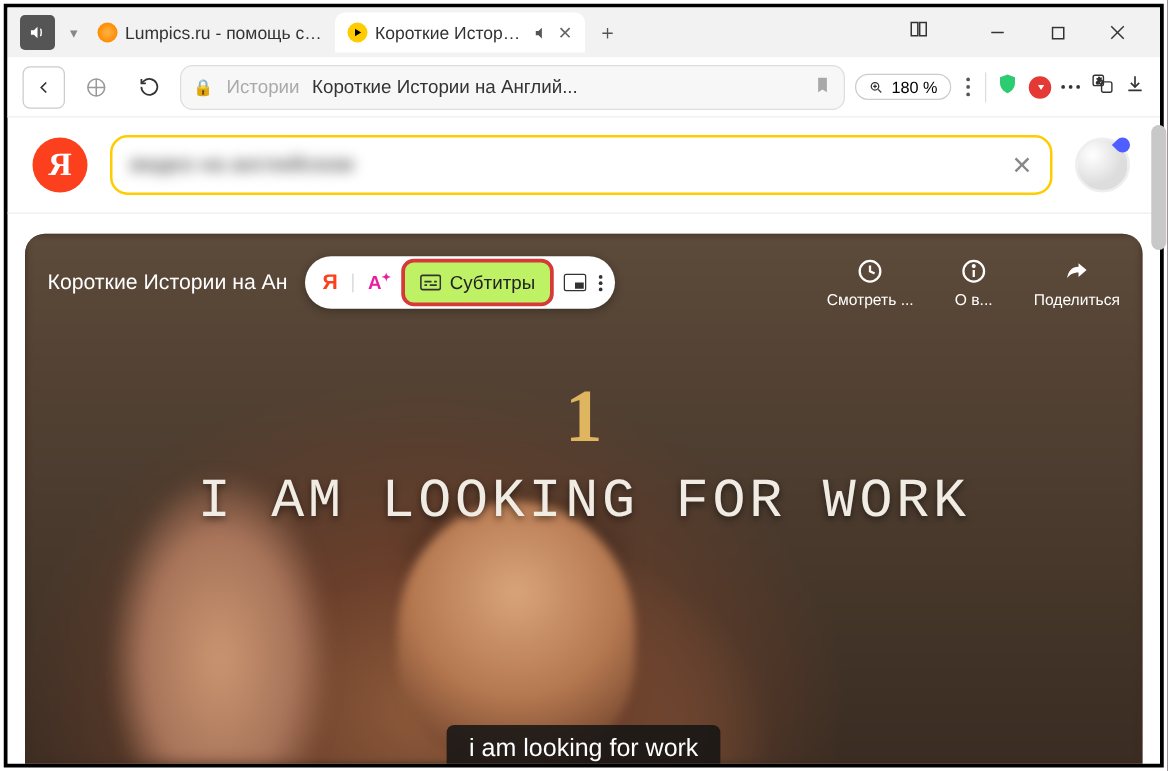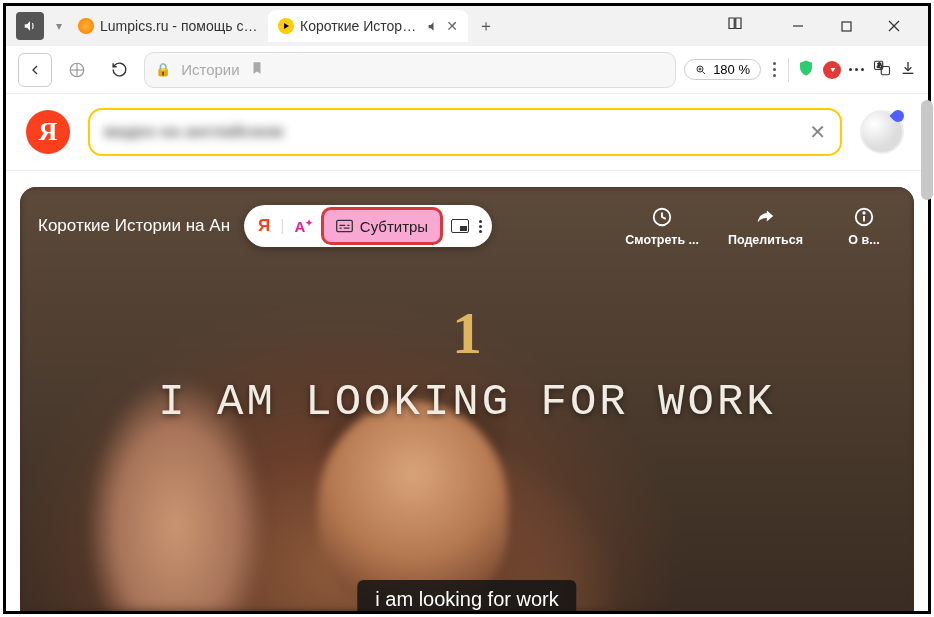--- a/index.html
+++ b/index.html
@@ -67,29 +67,29 @@
        border-radius:50% 50% 40% 40%; filter:blur(4px); }
     .hair { position:absolute; left:44%; bottom:120px; transform:translateX(-50%); width:200px; height:100px; background:radial-gradient(ellipse at center,#2a1810 0%, transparent 70%); filter:blur(5px); border-radius:50%; }
 
     .vid-topbar { position:absolute; top:18px; left:18px; right:18px; display:flex; align-items:center; gap:14px; z-index:5; }
     .vid-title { color:#fff; font-size:17px; font-weight:500; flex-shrink:0; }
 
     .pill-bar { background:#fff; border-radius:22px; height:42px; display:flex; align-items:center; padding:0 10px 0 14px; gap:10px; box-shadow:0 2px 8px rgba(0,0,0,0.3); }
     .pill-ya { color:#fc3f1d; font-weight:700; font-size:17px; }
     .pill-sep { color:#ddd; }
     .pill-aa { color:#e91e9c; font-size:15px; font-weight:700; }
-    .subs-btn { border:3.5px solid #d63939; border-radius:10px; height:38px; display:flex; align-items:center; gap:7px; padding:0 12px; margin:0 -2px; background:#f9a8d4; }
+    .subs-btn { border:3.5px solid #d63939; border-radius:10px; height:38px; display:flex; align-items:center; gap:7px; padding:0 12px; margin:0 -2px; background:#bef264; }
     .subs-btn svg { width:17px; height:14px; }
     .subs-label { font-size:15px; color:#222; }
     .pip { width:18px; height:14px; border:1.5px solid #333; border-radius:2px; position:relative; }
     .pip::after { content:""; position:absolute; right:1px; bottom:1px; width:7px; height:5px; background:#333; }
     .pill-kebab { display:flex; flex-direction:column; gap:2px; }
     .pill-kebab span { width:3px; height:3px; background:#333; border-radius:50%; }
 
-    .action-row { display:flex; gap:29px; margin-left:auto;font-weight:bold; }
+    .action-row { display:flex; gap:16px; margin-left:auto; }
     .action { display:flex; flex-direction:column; align-items:center; gap:4px; color:#fff; font-size:12.5px; min-width:64px; text-align:center; }
     .action .icn { height:24px; display:flex; align-items:center; justify-content:center; }
 
     .big-1 { position:absolute; top:112px; left:50%; transform:translateX(-50%); color:#e0b560; font-size:60px; font-weight:600; font-family:"Times New Roman",serif; z-index:3; }
     .overlay-text { position:absolute; top:190px; left:50%; transform:translateX(-50%); color:#f0ece4; font-size:44px; font-weight:400; letter-spacing:3px; font-family:"Courier New",monospace; white-space:nowrap; z-index:3; text-shadow:0 2px 6px rgba(0,0,0,0.5); }
     .cap-chip { position:absolute; bottom:0; left:50%; transform:translateX(-50%); background:rgba(20,20,20,0.85); color:#fff; padding:8px 18px 0 18px; border-radius:6px 6px 0 0; font-size:20px; z-index:4; }
 
     .scrollbar { position:absolute; right:1px; top:100px; width:12px; height:100px; background:#c8c8c8; border-radius:6px; }
   </style>
 </head>
@@ -163,20 +163,21 @@
     <div class="url-btn">
         <svg width="17" height="17" viewBox="0 0 24 24" fill="none" stroke="#333" stroke-width="2">
           <path d="M3 12a9 9 0 1 0 3-6.7L3 8"></path>
           <polyline points="3 3 3 8 8 8"></polyline>
         </svg>
       </div>
 
     <div class="urlfield">
       <span class="lock">🔒</span>
       <span class="yandex-label">Истории</span>
+      <span class="page-title">Короткие Истории на Англий...</span>
       <span class="bookmark">
         <svg width="14" height="16" viewBox="0 0 24 24" fill="#a8a8a8">
             <path d="M6 2h12v20l-6-4-6 4z"></path>
           </svg>
       </span>
     </div>
 
     <div class="zoom-pill">
       <svg viewBox="0 0 24 24" fill="none" stroke="#333" stroke-width="2">
           <circle cx="10" cy="10" r="6"></circle>
@@ -271,36 +272,36 @@
             <div class="icn">
                 <svg width="22" height="22" viewBox="0 0 24 24" fill="none" stroke="#fff" stroke-width="2">
                   <circle cx="12" cy="12" r="9"></circle>
                   <polyline points="12 7 12 12 16 14"></polyline>
                 </svg>
               </div>
             <span>Смотреть ...</span>
           </div>
           <div class="action">
             <div class="icn">
-                <svg width="24" height="22" viewBox="0 0 24 24" fill="#fff">
-                  <path d="M14 5l7 6-7 6v-4c-5 0-8 2-10 5 1-6 4-10 10-10V5z"></path>
-                </svg>
-              </div>
-            <span>Поделиться</span>
-          </div>
-          <div class="action">
-            <div class="icn">
                 <svg width="22" height="22" viewBox="0 0 24 24" fill="none" stroke="#fff" stroke-width="2">
                   <circle cx="12" cy="12" r="9"></circle>
                   <line x1="12" y1="11" x2="12" y2="17"></line>
                   <circle cx="12" cy="7.5" r="0.8" fill="#fff"></circle>
                 </svg>
               </div>
             <span>О в...</span>
           </div>
+          <div class="action">
+            <div class="icn">
+                <svg width="24" height="22" viewBox="0 0 24 24" fill="#fff">
+                  <path d="M14 5l7 6-7 6v-4c-5 0-8 2-10 5 1-6 4-10 10-10V5z"></path>
+                </svg>
+              </div>
+            <span>Поделиться</span>
+          </div>
         </div>
       </div>
 
       <div class="big-1">1</div>
       <div class="overlay-text">I AM LOOKING FOR WORK</div>
       <div class="cap-chip">i am looking for work</div>
     </div>
   </div>
 
   <div class="scrollbar"></div>

